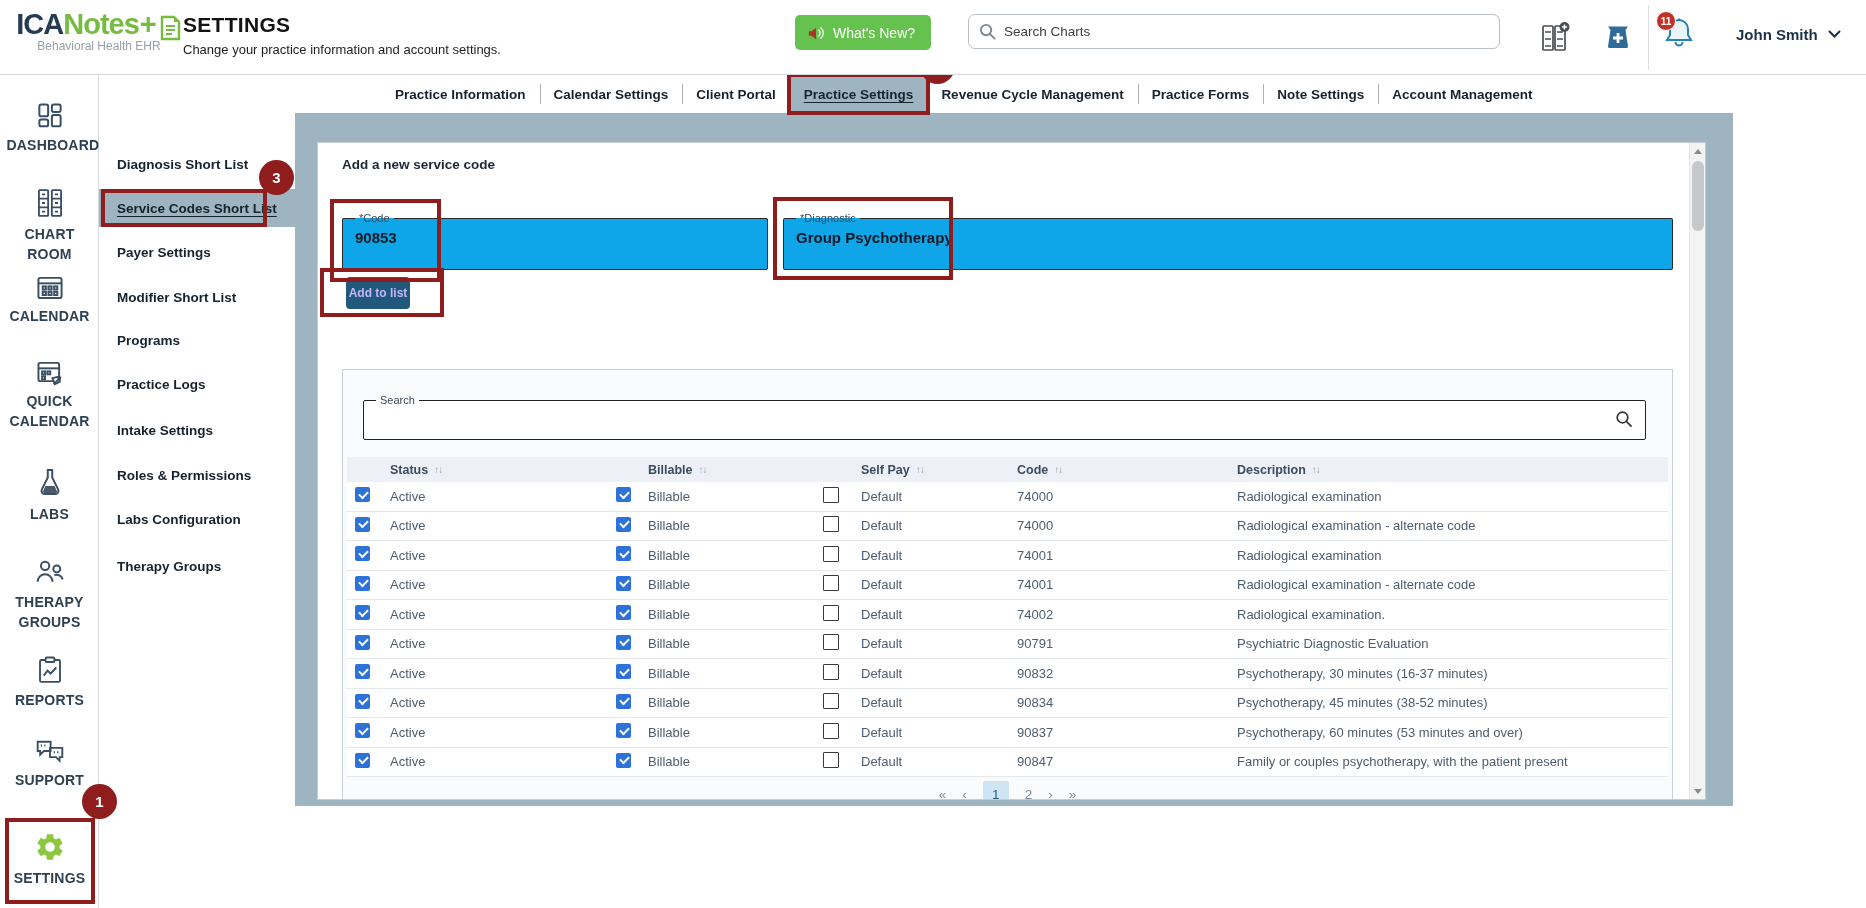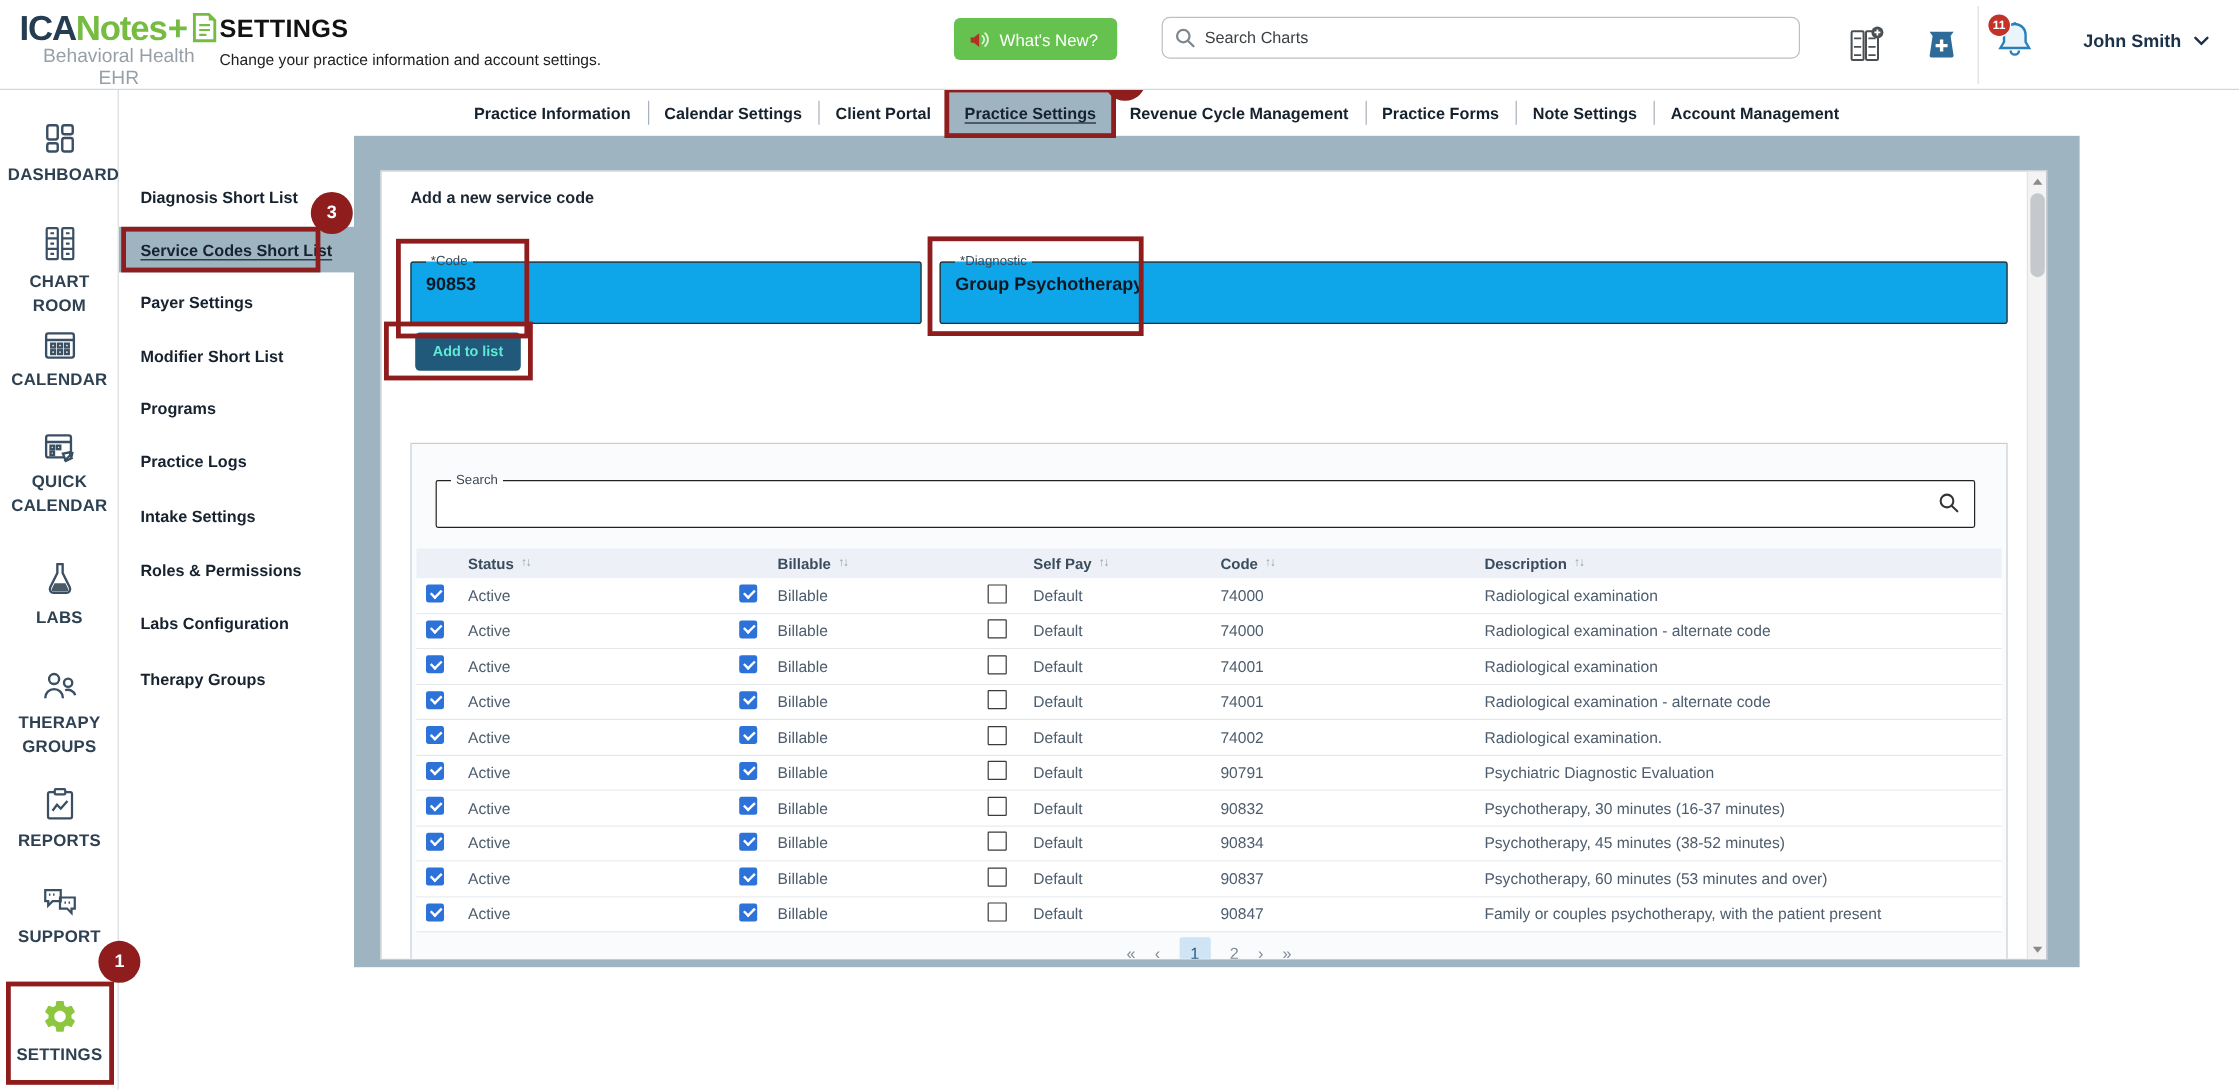--- a/index.html
+++ b/index.html
@@ -11,24 +11,24 @@
   :root{
     --panel:#9fb4c1; --annotation:#8f1d1d; --primary-button:#20597a;
     --checkbox:#2d72d9; --settings-green:#8dc63f; --brand-green:#76bc43;
     --whats-new-green:#65c24e;
   }
 
   
   .header { position:absolute; top:0; left:0; right:0; height:75px; background:#fff;
             border-bottom:1px solid #d2d6da; z-index:5; }
   .logo { position:absolute; left:24px; top:8px; width:150px; text-align:center; cursor:pointer; }
-  .logo-line { font-size:29px; font-weight:bold; letter-spacing:-1px; display:flex; align-items:flex-start; justify-content:center; }
+  .logo-line { font-size:29px; font-weight:bold; letter-spacing:-1px; display:flex; align-items:flex-end; justify-content:center; }
   .logo-ica { color:#253d52; } .logo-notes { color:var(--brand-green); } .logo-plus { color:var(--brand-green); margin-left:1px; }
   .logo-doc { margin-left:2px; margin-top:2px; }
-  .logo-tag { font-size:16px; color:#97a0a8; margin-top:-2px; }
+  .logo-tag { font-size:12px; color:#97a0a8; margin-top:-2px; }
   .title-block { position:absolute; left:183px; top:13px; }
   .page-title { font-size:21px; font-weight:bold; color:#121212; letter-spacing:.3px; }
   .page-subtitle { font-size:13px; color:#1e1e1e; margin-top:5px; }
   .whats-new { position:absolute; left:795px; top:15px; height:35px; padding:0 16px 0 12px;
                background:var(--whats-new-green); border:none; border-radius:5px; color:#fff;
                font-weight:normal; font-size:14px; display:flex; align-items:center; gap:8px; cursor:pointer;
                font-family:"Liberation Sans",sans-serif; }
   .search-box { position:absolute; left:968px; top:14px; width:532px; height:35px;
                 border:1.5px solid #b9c0c6; border-radius:7px; background:#fff;
                 display:flex; align-items:center; padding:0 10px; gap:8px; }
@@ -71,22 +71,22 @@
   .panel { position:absolute; left:295px; top:113px; width:1438px; height:693px; background:var(--panel); z-index:2; }
   .card { position:absolute; left:22px; top:29px; width:1389px; height:658px; background:#fff;
           border:1px solid #c6ccd2; overflow:hidden; }
   .section-title { position:absolute; left:24px; top:14px; font-size:13.5px; font-weight:bold; color:#1c2733; }
   fieldset.field { position:absolute; top:69px; height:58px; border:1px solid #2b2b2b; border-radius:2px;
                    background:#0ea5e9; padding:2px 12px; }
   fieldset.field legend, fieldset.search-fs legend { font-size:11px; color:#3c4856; padding:0 4px; }
   .field-code { left:24px; width:426px; }
   .field-desc { left:465px; width:890px; }
   .field-value { font-size:15px; font-weight:bold; color:#0f1822; margin-top:3px; }
-  .add-btn { position:absolute; left:28px; top:134px; width:88px; height:32px; border:none; border-radius:4px;
-             background:var(--primary-button); color:#5eead4; font-size:12px; font-weight:bold; cursor:pointer;
+  .add-btn { position:absolute; left:28px; top:134px; width:64px; height:32px; border:none; border-radius:4px;
+             background:var(--primary-button); color:#c4b5fd; font-size:12px; font-weight:bold; cursor:pointer;
              font-family:"Liberation Sans",sans-serif; }
 
   .table-box { position:absolute; left:24px; top:226px; width:1331px; height:640px;
                border:1px solid #c9ced4; background:#fafbfc; }
   fieldset.search-fs { position:absolute; left:20px; top:24px; right:26px; height:46px;
                        border:1.5px solid #222; border-radius:2px; background:#fff; padding:2px 12px; }
   .search-fs-inner { display:flex; align-items:center; }
   .search-fs input { border:none; outline:none; flex:1; font-size:14px; color:#222; background:transparent;
                      font-family:"Liberation Sans",sans-serif; height:22px; }
   .table { position:absolute; left:4px; top:87px; right:4px; }

